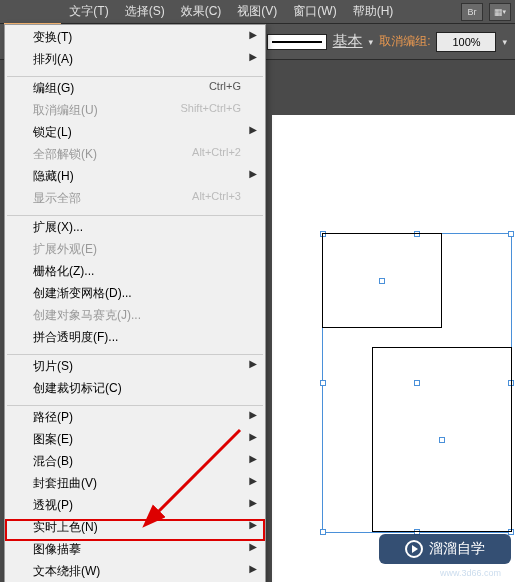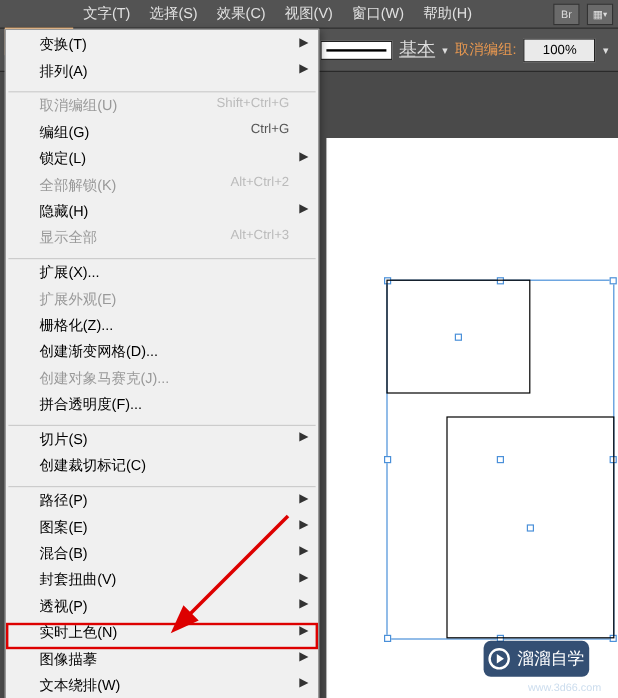--- a/index.html
+++ b/index.html
@@ -28,21 +28,21 @@
     .menu-item.disabled { color: #999; }
     .menu-item.highlighted { outline: 2px solid #d00; outline-offset: -2px; }
     .menu-label { flex: 1; }
     .menu-shortcut { color: #555; font-size: 11px; }
     .menu-item.disabled .menu-shortcut { color: #bbb; }
     .submenu-arrow { position: absolute; right: 8px; font-size: 10px; color: #333; }
     .menu-sep { height: 1px; background: #ccc; margin: 3px 2px; }
     
     .arrow-annotation { position: absolute; left: 140px; top: 420px; pointer-events: none; }
     
-    .watermark { position: absolute; right: 24px; bottom: 18px; background: rgba(30,60,100,0.9); color: #fff; padding: 6px 4px; border-radius: 6px; display: flex; align-items: flex-start; gap: 6px; font-size: 14px; }
+    .watermark { position: absolute; right: 4px; bottom: 18px; background: rgba(30,60,100,0.9); color: #fff; padding: 6px 26px; border-radius: 6px; display: flex; align-items: flex-start; gap: 6px; font-size: 14px; }
     .watermark-sub { position: absolute; right: 14px; bottom: 4px; color: #cde; font-size: 9px; }
     .play-icon { width: 18px; height: 18px; border: 2px solid #fff; border-radius: 50%; display: flex; align-items: center; justify-content: center; }
     .play-icon::after { content: ""; border-left: 6px solid #fff; border-top: 4px solid transparent; border-bottom: 4px solid transparent; margin-left: 2px; }
   </style>
 </head>
 <body>
 
 <div class="menubar">
   <div class="menubar-item active">对象(O)</div>
   <div class="menubar-item">文字(T)</div>
@@ -94,27 +94,27 @@
 <div class="dropdown-menu" id="menu-container">
     <div class="menu-item">
       <span class="menu-label">变换(T)</span>
       <span class="submenu-arrow">▶</span>
     </div>
     <div class="menu-item">
       <span class="menu-label">排列(A)</span>
       <span class="submenu-arrow">▶</span>
     </div>
     <div class="menu-sep"></div>
+    <div class="menu-item">
+      <span class="menu-label">编组(G)</span>
+      <span class="menu-shortcut">Ctrl+G</span>
+    </div>
     <div class="menu-item disabled">
       <span class="menu-label">取消编组(U)</span>
       <span class="menu-shortcut">Shift+Ctrl+G</span>
-    </div>
-    <div class="menu-item">
-      <span class="menu-label">编组(G)</span>
-      <span class="menu-shortcut">Ctrl+G</span>
     </div>
     <div class="menu-item">
       <span class="menu-label">锁定(L)</span>
       <span class="submenu-arrow">▶</span>
     </div>
     <div class="menu-item disabled">
       <span class="menu-label">全部解锁(K)</span>
       <span class="menu-shortcut">Alt+Ctrl+2</span>
     </div>
     <div class="menu-item">

